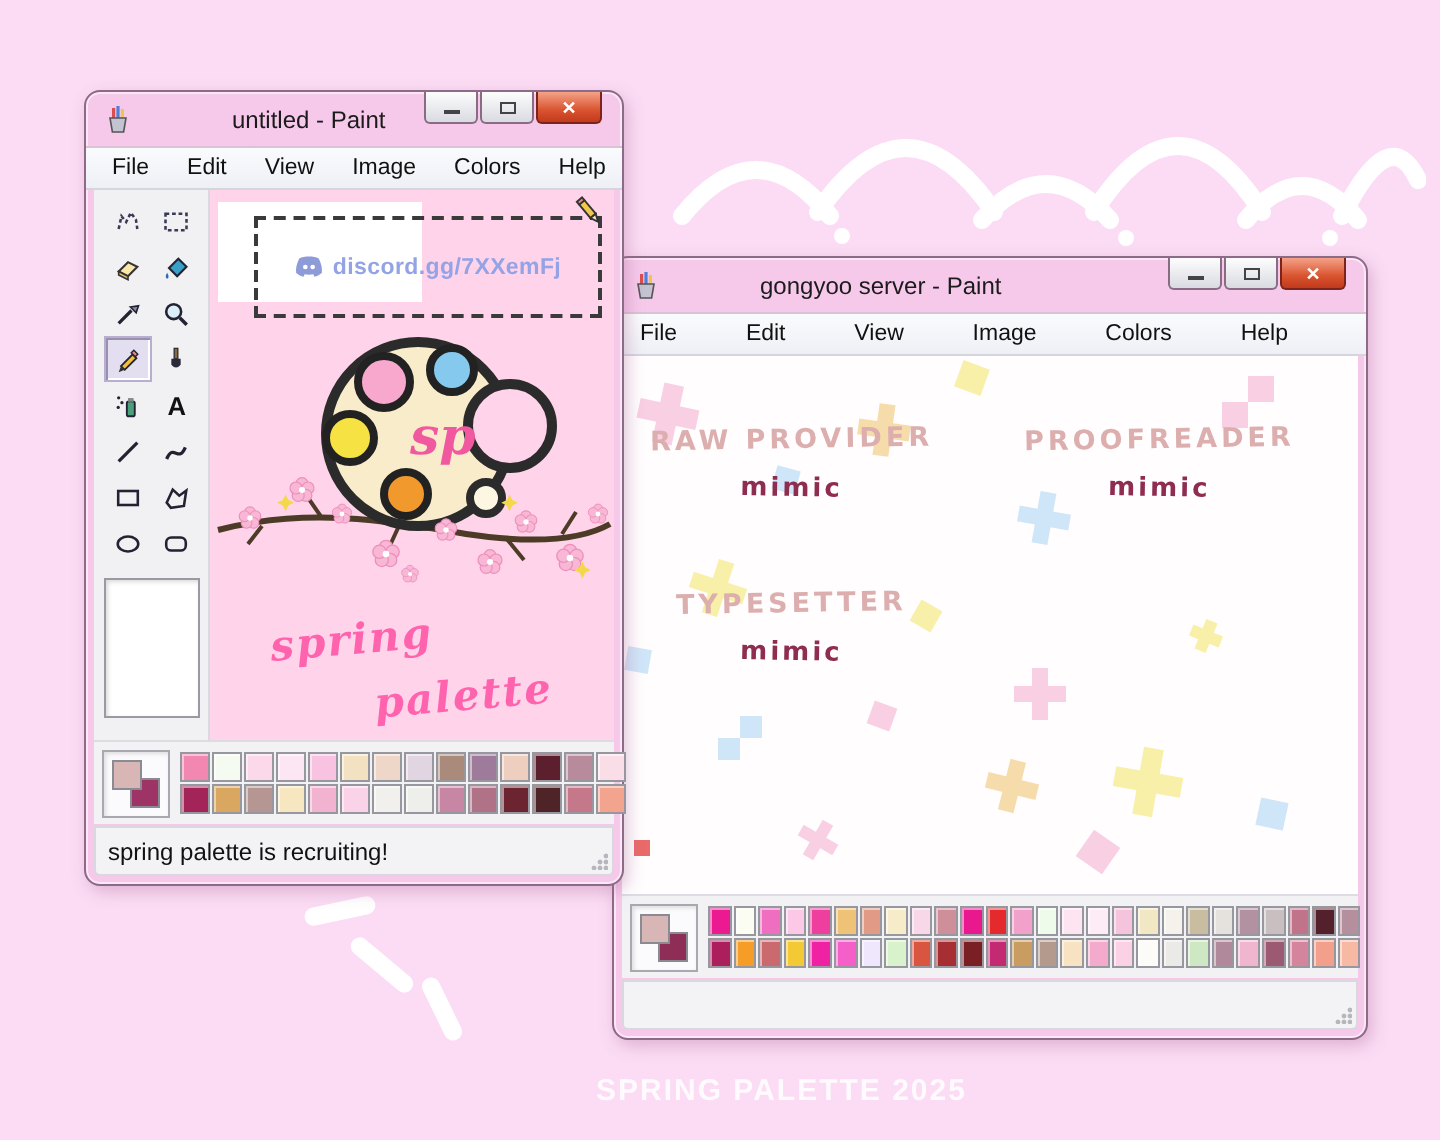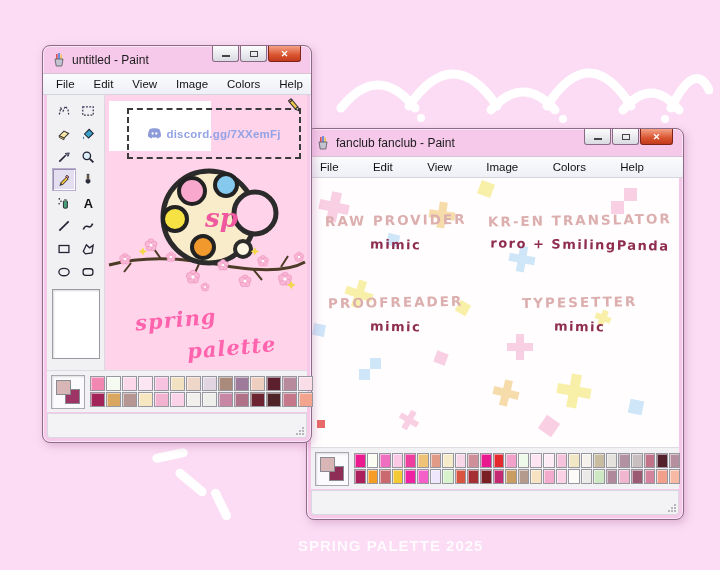--- a/index.html
+++ b/index.html
@@ -12,21 +12,21 @@
   .sparkle{position:absolute;background:#fff;border-radius:6px;height:9px;}
   .watermark{position:absolute;left:298px;top:537px;font-size:15px;font-weight:bold;
              color:rgba(255,255,255,.85);letter-spacing:1px;}
 
   
   .win{position:absolute;background:#f6c9ea;border:1px solid #8d6a87;border-radius:8px;
        box-shadow:2px 3px 8px rgba(170,100,150,.35), inset 0 0 0 1px rgba(255,255,255,.55);
        display:flex;flex-direction:column;}
   .titlebar{height:27px;display:flex;align-items:center;padding:0 8px;position:relative;}
   .titlebar .appicon{width:16px;height:16px;margin-right:5px;flex:0 0 auto;}
-  .titlebar .title{font-size:12px;color:#1b1b1b;white-space:nowrap;}
+  .titlebar .title{font-size:12px;color:#1b1b1b;white-space:nowrap;margin-left:44px;}
   .winbtns{position:absolute;right:10px;top:0;display:flex;}
   .wbtn{width:27px;height:16px;border:1px solid #8a6b84;border-top:none;display:flex;
         align-items:center;justify-content:center;background:linear-gradient(#fdfdfd,#d9dbe2);
         border-radius:0 0 3px 3px;margin-left:1px;box-sizing:border-box;}
   .wbtn.close{width:33px;background:linear-gradient(#f4a288,#d9542f 60%,#c13a1d);
         border-color:#7c241a;color:#fff;font-size:9px;font-weight:bold;}
   .glyph-min{width:8px;height:2px;background:#444;margin-top:5px;}
   .glyph-max{width:8px;height:6px;border:1.5px solid #444;box-sizing:border-box;}
   .menubar{height:20px;background:linear-gradient(#fafbfd,#eef0f6);border-top:1px solid #d8c4d4;
            border-bottom:1px solid #d5d5de;display:flex;align-items:center;font-size:11.5px;color:#111;}
@@ -129,21 +129,21 @@
   <div class="watermark">SPRING PALETTE 2025</div>
 
   <section class="win" id="win-right">
     <div class="titlebar">
       <svg class="appicon" viewBox="0 0 16 16">
         <rect x="5" y="2" width="1.6" height="6" fill="#d94f4f"></rect>
           <rect x="7.2" y="1" width="1.6" height="7" fill="#4f7fd9"></rect>
         <rect x="9.4" y="2.5" width="1.6" height="5.5" fill="#e8c84f"></rect>
         <path fill="#c3c3d1" stroke="#555" stroke-width="0.8" d="M4 7 h8 l-1.2 7 h-5.6 z"></path>
       </svg>
-      <span class="title">fanclub fanclub - Paint</span>
+      <span class="title">gongyoo server - Paint</span>
       <div class="winbtns">
         <div class="wbtn">
             <span class="glyph-min"></span>
           </div>
         <div class="wbtn">
             <span class="glyph-max"></span>
           </div>
         <div class="wbtn close">
             <span>✕</span>
           </div>
@@ -177,24 +177,20 @@
             <span class="plus" style="left: 246px; top: 196px; width: 34px; height: 34px; --c: #f8f0a8; transform: rotate(10deg);"></span>
             <span class="plus" style="left: 88px; top: 232px; width: 20px; height: 20px; --c: #f9cfe3; transform: rotate(30deg);"></span>
             <span class="sq" style="left: 318px; top: 222px; width: 14px; height: 14px; --c: #cfe5f8; transform: rotate(12deg);"></span>
             <span class="sq" style="left: 6px; top: 242px; width: 8px; height: 8px; --c: #e96a6a; transform: rotate(0deg);"></span>
             <span class="sq" style="left: 230px; top: 240px; width: 16px; height: 16px; --c: #f9cfe3; transform: rotate(35deg);"></span>
           </div>
         <div class="credits" id="credits">
             <div class="credit">
               <div class="role">RAW PROVIDER</div>
               <div class="cname">mimic</div>
-            </div>
-            <div class="credit">
-              <div class="role">KR-EN TRANSLATOR</div>
-              <div class="cname">roro + SmilingPanda</div>
             </div>
             <div class="credit">
               <div class="role">PROOFREADER</div>
               <div class="cname">mimic</div>
             </div>
             <div class="credit">
               <div class="role">TYPESETTER</div>
               <div class="cname">mimic</div>
             </div>
           </div>
@@ -492,16 +488,17 @@
             <span class="sw" style="background: rgb(199, 134, 164);"></span>
             <span class="sw" style="background: rgb(176, 114, 134);"></span>
             <span class="sw" style="background: rgb(107, 36, 48);"></span>
             <span class="sw" style="background: rgb(79, 36, 40);"></span>
             <span class="sw" style="background: rgb(196, 120, 138);"></span>
             <span class="sw" style="background: rgb(242, 164, 143);"></span>
           </div>
         </div>
     </div>
     <div class="statusbar">
+      <span>spring palette is recruiting!</span>
       <span class="grip"></span>
     </div>
   </section>
 </div>
 
 </body></html>

